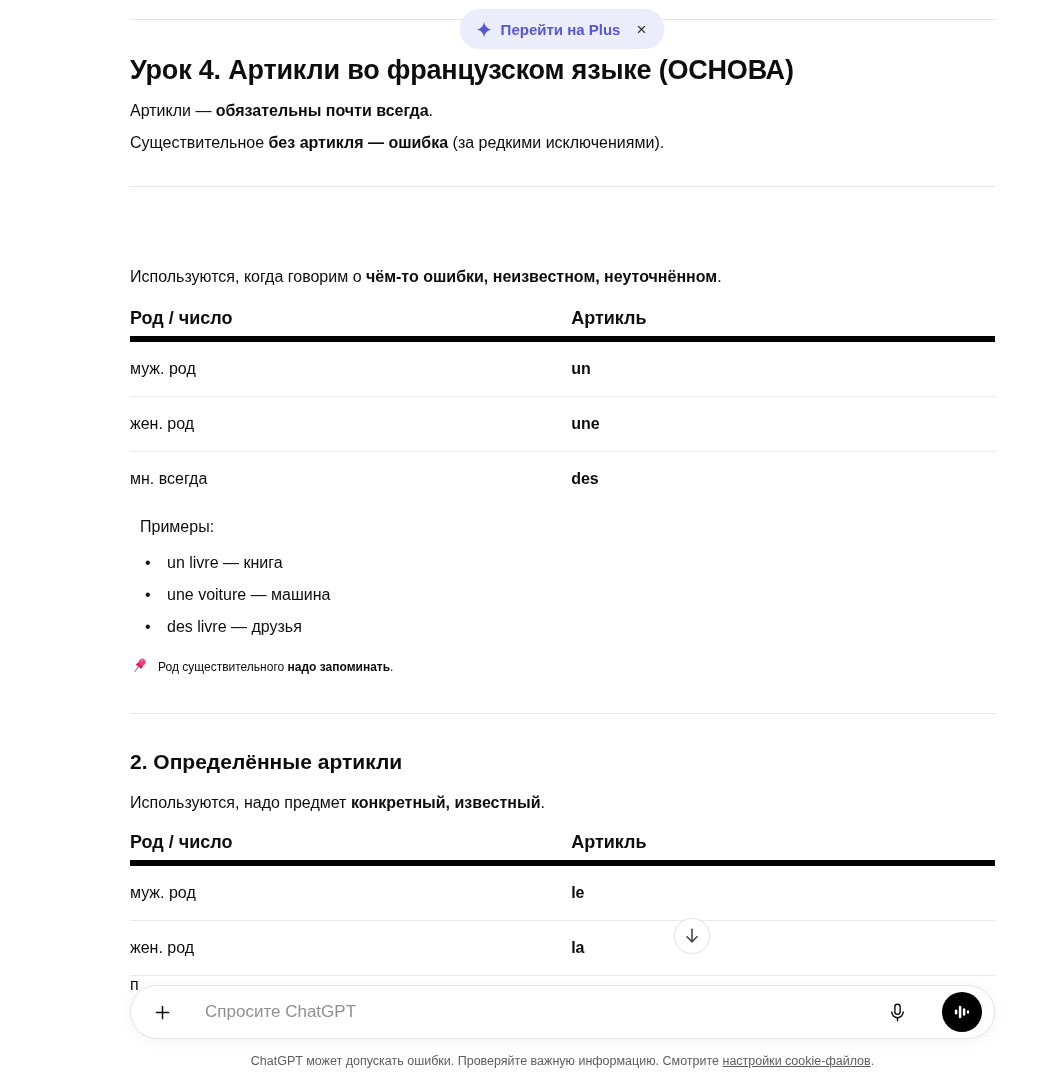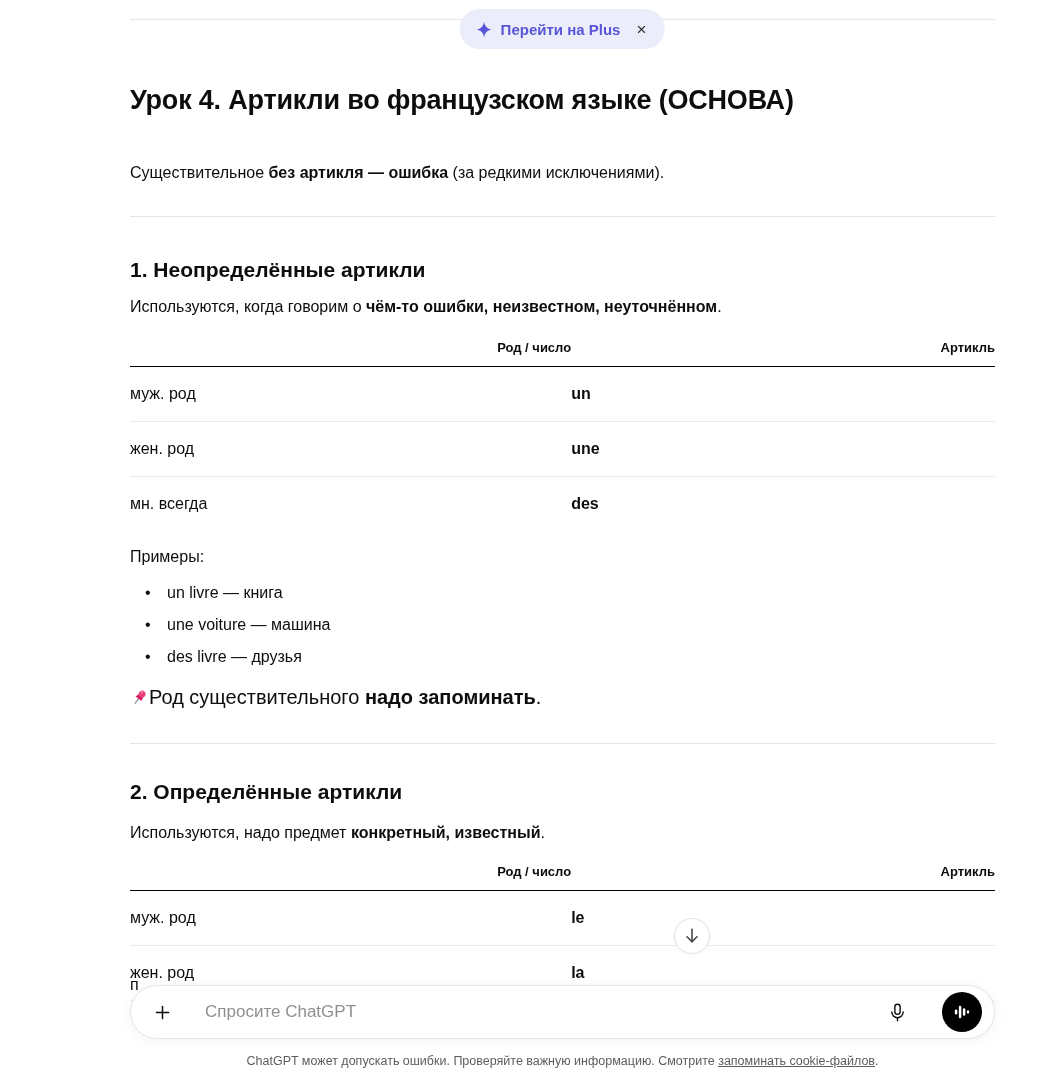--- a/index.html
+++ b/index.html
@@ -4,21 +4,21 @@
 <style>
   * { margin:0; padding:0; box-sizing:border-box; }
   html,body { background:#fff; }
   body {
     font-family: "Liberation Sans", "DejaVu Sans", sans-serif;
     color:#0d0d0d;
     width:1050px; height:1079px; overflow:hidden;
   }
   .page { position:relative; width:1050px; height:757px; background:#fff; }
   .content { position:absolute; left:130px; top:0; width:865px; height:100%; }
-  .abs { position:absolute;margin-top:30px; }
+  .abs { position:absolute; }
 
   
   .topline { position:absolute; left:130px; right:55px; top:19px; height:1px; background:#e6e6e6; }
   .upsell-pill {
     position:absolute; left:562px; top:9px; transform:translateX(-50%);
     height:40px; border-radius:20px; background:#ecedfb;
     display:flex; align-items:center; padding:0 16px; gap:8px;
     cursor:pointer; z-index:3; white-space:nowrap;
   }
   .upsell-label { color:#5856d6; font-size:15px; font-weight:700; }
@@ -29,32 +29,32 @@
   
   h1.title { font-size:27px; font-weight:700; line-height:36px; letter-spacing:-0.2px; }
   h2.sec { font-size:21px; font-weight:700; line-height:28px; }
   .para { font-size:16px; line-height:22px; }
   .para b { font-weight:700; }
   .divider { height:1px; background:#e6e6e6; width:100%; }
 
   
   table.art { width:100%; border-collapse:collapse; table-layout:fixed; }
   table.art col.c1 { width:51%; }
-  table.art th { text-align:right; font-size:13px; font-weight:700;
-     padding:6px 0 9px; border-bottom:1px solid #000000; line-height:18px; }
+  table.art th { text-align:left; font-size:18px; font-weight:700;
+     padding:6px 0 9px; border-bottom:6px solid #000000; line-height:18px; }
   table.art td { font-size:16px; line-height:20px; padding:17px 0; border-bottom:1px solid #e9e9e9; }
   table.art td.article { font-weight:700; }
   table.art.no-last-border tr:last-child td { border-bottom:none; }
 
   
   .examples-label { font-size:16px; line-height:22px; }
   ul.examples { list-style:none; }
   ul.examples li { position:relative; padding-left:37px; height:32px; line-height:32px; font-size:16px; }
   ul.examples li::before { content:"•"; position:absolute; left:15px; top:0; font-size:16px; }
-  .note { font-size:20px; line-height:22px; display:flex; align-items:center; }
+  .note { font-size:12px; line-height:22px; display:flex; align-items:flex-start; gap:9px; }
   .note b { font-weight:700; }
   .pin-icon { display:flex; flex:0 0 auto; }
 
   
   .partial-frag { position:absolute; left:0; top:975px; font-size:16px; line-height:20px; z-index:1; }
 
   
   .scroll-btn {
     position:absolute; left:544px; top:918px; width:36px; height:36px; border-radius:50%;
     background:#fff; border:1px solid #e3e3e3; display:flex; align-items:center; justify-content:center;
@@ -98,26 +98,26 @@
       </svg>
     </span>
     <span class="upsell-label">Перейти на Plus</span>
     <button class="upsell-close">×</button>
   </div>
 
   <main class="content">
 
     <h1 class="title abs" style="top:52px; left:0; width:100%;">Урок 4. Артикли во французском языке (ОСНОВА)</h1>
 
+    <p class="para abs" style="top:100px; left:0;"><span>Артикли — </span><b>обязательны почти всегда</b><span>.</span></p>
 
     <p class="para abs" style="top:132px; left:0;"><span>Существительное </span><b>без артикля — ошибка</b><span> (за редкими исключениями).</span></p>
 
     <div class="divider abs" style="top:186px;"></div>
 
-    <h2 class="sec abs" style="top:226px; left:0;">1. Неопределённые артикли</h2>
 
     <p class="para abs" style="top:266px; left:0;"><span>Используются, когда говорим о </span><b>чём-то ошибки, неизвестном, неуточнённом</b><span>.</span></p>
 
     <table class="art no-last-border abs" style="top:303px; left:0;">
       <colgroup>
           <col class="c1">
           <col>
         </colgroup>
       <thead>
         <tr>
@@ -134,21 +134,21 @@
           <td>жен. род</td>
           <td class="article">une</td>
         </tr>
         <tr>
           <td>мн. всегда</td>
           <td class="article">des</td>
         </tr>
       </tbody>
     </table>
 
-    <p class="examples-label abs" style="top:516px; left:0;">Примеры:</p>
+    <p class="examples-label abs" style="top:516px; left:10px;">Примеры:</p>
 
     <ul class="examples abs" style="top:547px; left:0; width:100%;">
       <li>un livre — книга</li>
       <li>une voiture — машина</li>
       <li>des livre — друзья</li>
     </ul>
 
     <p class="note abs" style="top:656px; left:0;">
       <span class="pin-icon">
         <svg width="19" height="19" viewBox="0 0 24 24">
@@ -227,16 +227,16 @@
           <svg width="20" height="20" viewBox="0 0 24 24" fill="#ffffff">
             <rect x="3.4" y="9" width="3" height="6" rx="1.5"></rect>
             <rect x="8.2" y="4.5" width="3" height="15" rx="1.5"></rect>
             <rect x="13" y="7.5" width="3" height="9" rx="1.5"></rect>
             <rect x="17.8" y="10" width="2.8" height="4" rx="1.4"></rect>
           </svg>
         </span>
       </button>
     </div>
 
-    <div class="footer"><span>ChatGPT может допускать ошибки. Проверяйте важную информацию. Смотрите </span><span class="cookie-link">запоминать cookie-файлов</span><span>.</span></div>
+    <div class="footer"><span>ChatGPT может допускать ошибки. Проверяйте важную информацию. Смотрите </span><span class="cookie-link">настройки cookie-файлов</span><span>.</span></div>
 
   </main>
 </div>
 
 </body></html>

